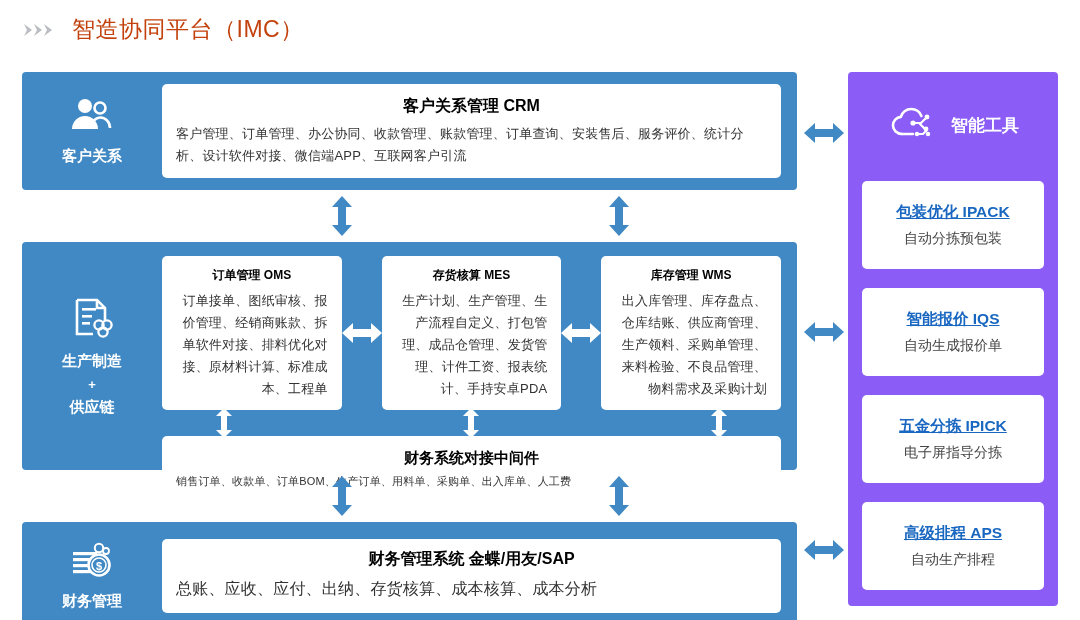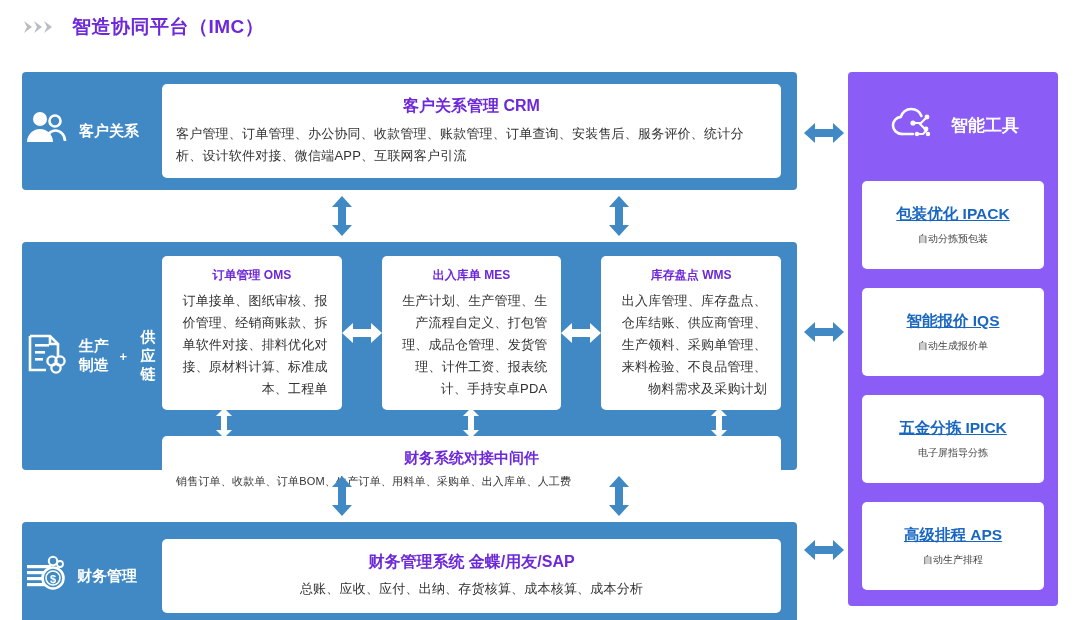--- a/index.html
+++ b/index.html
@@ -9,52 +9,52 @@
     background: #ffffff;
     font-family: "Liberation Sans", "DejaVu Sans", sans-serif;
     overflow: hidden;
   }
   .page { position: relative; width: 1080px; height: 620px; background:#fff; }
 
   
   .header { position:absolute; left:22px; top:14px; display:flex; align-items:center; gap:10px; }
   .chev-logo { display:flex; align-items:center; }
   .header-title {
-    font-size: 19px; font-weight: bold; color:#6d28d9; letter-spacing:.5px;
+    font-size: 23px; font-weight: normal; color:#c2410c; letter-spacing:.5px;
     white-space: nowrap;
   }
 
   
   .left-col { position:absolute; left:22px; top:72px; width:775px; }
 
   .band {
     position:relative; background:#4089c4; border-radius:4px;
     display:flex; align-items:center;
   }
   .band-crm   { height:118px; }
   .band-mfg   { height:228px; align-items:stretch; }
   .band-fin   { height:108px; }
 
   .band-left {
     width:140px; flex:0 0 140px;
-    display:flex; align-items:center; 
+    display:flex; flex-direction:column; align-items:center; justify-content:center;
     color:#ffffff; gap:7px;
   }
   .band-left-label { font-size:15px; font-weight:bold; line-height:1.25; text-align:center; }
   .band-left-plus  { font-size:13px; font-weight:bold; line-height:1; }
 
   .band-body { flex:1; display:flex; align-items:center; padding:0 16px 0 0; }
 
   
   .card {
     background:#ffffff; border-radius:5px; padding:10px 14px;
     display:flex; flex-direction:column;
   }
   .card-title {
-    color:#6d28d9; font-weight:bold; text-align:center; line-height:1.3;
+    color:#000000; font-weight:bold; text-align:center; line-height:1.3;
   }
   .card-desc {
     color:#333333; line-height:1.75; letter-spacing:.2px;
   }
 
   
   .crm-card { width:100%; min-height:84px; justify-content:flex-start; }
   .crm-card .card-title { font-size:16px; margin:2px 0 6px; }
   .crm-card .card-desc  { font-size:13px; text-align:left; }
 
@@ -72,21 +72,21 @@
   .vgap-row .slot { flex:1; display:flex; align-items:center; justify-content:center; }
   .vgap-row .slot.empty { }
 
   .mid-card { width:100%; min-height:64px; }
   .mid-card .card-title { font-size:15px; margin:2px 0 4px; }
   .mid-card .card-desc  { font-size:11px; }
 
   
   .fin-card { width:100%; min-height:74px; justify-content:center; }
   .fin-card .card-title { font-size:16px; margin:0 0 5px; }
-  .fin-card .card-desc  { font-size:13px; text-align:center; }
+  .fin-card .card-desc  { font-size:16px; }
 
   
   .band-gap { position:relative; height:52px; }
   .band-gap .arr { position:absolute; top:50%; transform:translate(-50%,-50%); }
 
   
   .right-panel {
     position:absolute; left:848px; top:72px; width:210px; height:534px;
     background:#8b5cf6; border-radius:4px;
     display:flex; flex-direction:column; align-items:center;
@@ -95,21 +95,21 @@
   }
   .rp-head { display:flex; align-items:center; gap:10px; height:74px; }
   .rp-head-label { color:#fff; font-size:17px; font-weight:bold; }
   .tool-card {
     background:#fff; border-radius:5px; width:100%; height:88px;
     display:flex; flex-direction:column; align-items:center; justify-content:center;
     margin-top:14px;
   }
   .tool-card:first-of-type { margin-top:4px; }
   .tool-title { color:#1967c0; font-size:15.5px; font-weight:bold; margin-bottom:7px;text-decoration:underline; }
-  .tool-sub   { color:#444; font-size:10px; }
+  .tool-sub   { color:#444; font-size:14px; }
 
   
   .arrow-h { position:relative; width:40px; height:20px; }
   .arrow-h .shaft { position:absolute; left:9px; top:6px; width:22px; height:8px; }
   .arrow-h .hL, .arrow-h .hR { position:absolute; top:0; width:0; height:0;
     border-top:10px solid transparent; border-bottom:10px solid transparent; }
   .arrow-h .hL { left:0;  border-right-width:11px; border-right-style:solid; }
   .arrow-h .hR { right:0; border-left-width:11px;  border-left-style:solid; }
 
   .arrow-v { position:relative; width:20px; height:40px; }
@@ -224,32 +224,32 @@
             <div class="card-desc">订单接单、图纸审核、报价管理、经销商账款、拆单软件对接、排料优化对接、原材料计算、标准成本、工程单</div>
           </div>
           <div class="hgap">
             <div class="arrow-h c-white">
               <div class="hL"></div>
                 <div class="shaft"></div>
                 <div class="hR"></div>
             </div>
           </div>
           <div class="card trio-card">
-            <div class="card-title">出入库单 MES</div>
+            <div class="card-title">存货核算 MES</div>
             <div class="card-desc">生产计划、生产管理、生产流程自定义、打包管理、成品仓管理、发货管理、计件工资、报表统计、手持安卓PDA</div>
           </div>
           <div class="hgap">
             <div class="arrow-h c-white">
               <div class="hL"></div>
                 <div class="shaft"></div>
                 <div class="hR"></div>
             </div>
           </div>
           <div class="card trio-card">
-            <div class="card-title">库存盘点 WMS</div>
+            <div class="card-title">库存管理 WMS</div>
             <div class="card-desc">出入库管理、库存盘点、仓库结账、供应商管理、生产领料、采购单管理、来料检验、不良品管理、物料需求及采购计划</div>
           </div>
         </div>
 
         <div class="vgap-row">
           <div class="slot">
             <div class="arrow-v small c-white">
               <div class="vT"></div>
                 <div class="shaft"></div>
                 <div class="vB"></div>

